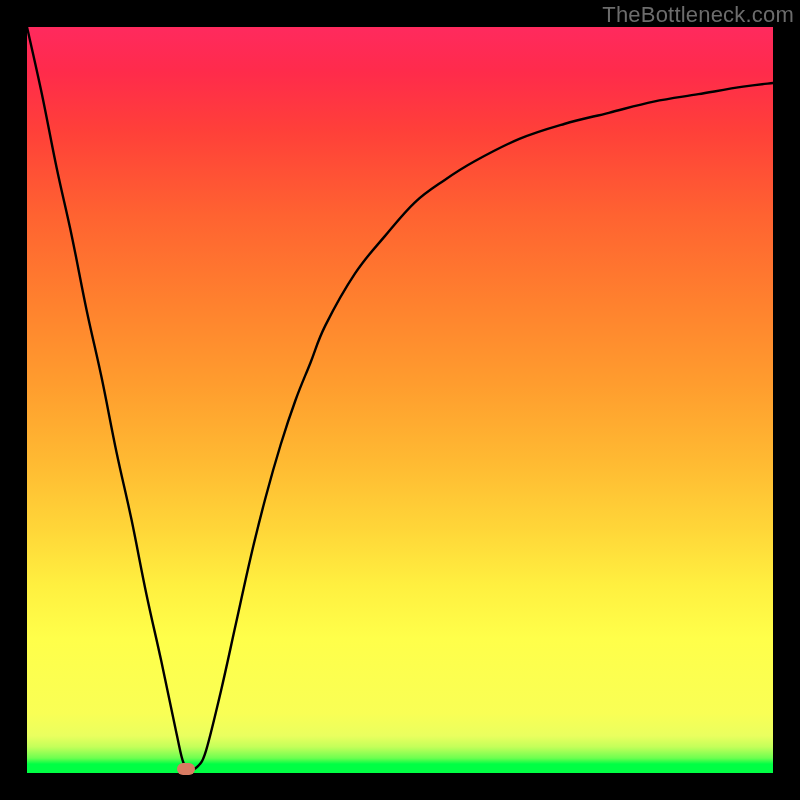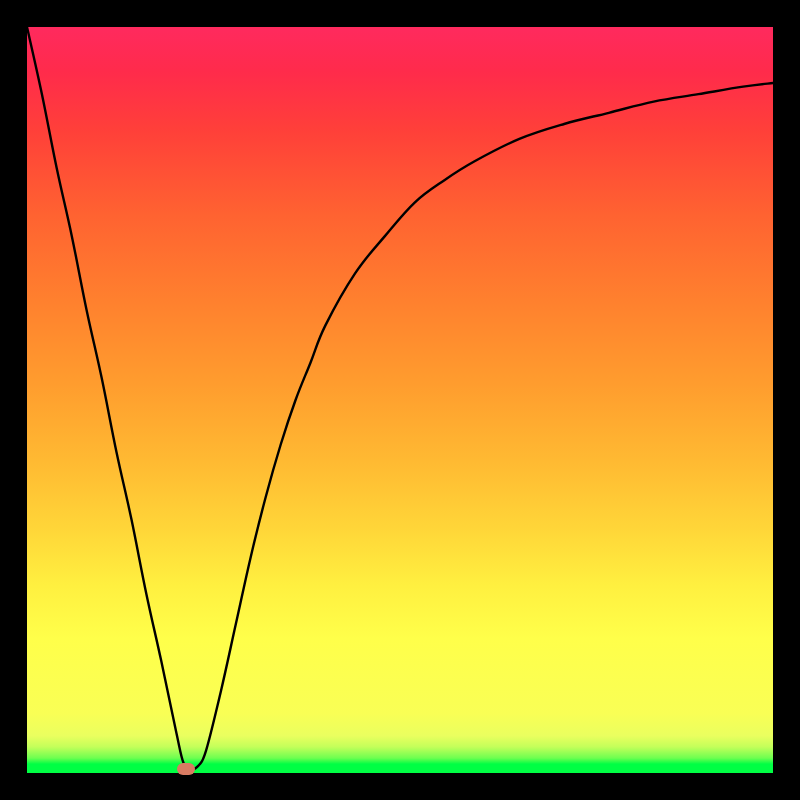--- a/index.html
+++ b/index.html
@@ -72,13 +72,14 @@
 </head>
 <body>
 
 <div class="frame">
   <div class="plot">
     <svg class="curve" viewBox="0 0 746 746" preserveAspectRatio="none">
       <path id="curve-path" fill="none" stroke="#000000" stroke-width="2.4" stroke-linecap="round" stroke-linejoin="round" d="M 0.00 0.00 C 2.69 12.09, 9.55 41.63, 14.92 67.14 C 20.29 92.65, 24.47 116.23, 29.84 141.74 C 35.21 167.25, 39.39 183.37, 44.76 208.88 C 50.13 234.39, 54.31 257.97, 59.68 283.48 C 65.05 308.99, 69.23 325.11, 74.60 350.62 C 79.97 376.13, 84.15 399.71, 89.52 425.22 C 94.89 450.73, 99.07 466.85, 104.44 492.36 C 109.81 517.87, 113.99 541.45, 119.36 566.96 C 124.73 592.47, 128.91 609.26, 134.28 634.10 C 139.65 658.94, 145.17 686.57, 149.20 704.97 C 153.23 723.37, 153.97 729.59, 156.66 736.30 C 159.35 743.02, 161.43 741.87, 164.12 742.27 C 166.81 742.67, 168.89 741.90, 171.58 738.54 C 174.27 735.18, 175.01 737.05, 179.04 723.62 C 183.07 710.19, 188.59 686.77, 193.96 663.94 C 199.33 641.11, 203.51 620.97, 208.88 596.80 C 214.25 572.63, 218.43 552.49, 223.80 529.66 C 229.17 506.83, 233.35 490.12, 238.72 469.98 C 244.09 449.84, 248.27 435.22, 253.64 417.76 C 259.01 400.30, 263.19 387.77, 268.56 373.00 C 273.93 358.23, 278.11 349.13, 283.48 335.70 C 288.85 322.27, 290.34 314.51, 298.40 298.40 C 306.46 282.29, 317.50 262.29, 328.24 246.18 C 338.98 230.07, 347.34 221.64, 358.08 208.88 C 368.82 196.12, 377.18 185.38, 387.92 175.31 C 398.66 165.24, 407.02 160.32, 417.76 152.93 C 428.50 145.54, 434.17 141.67, 447.60 134.28 C 461.03 126.89, 476.25 118.61, 492.36 111.90 C 508.47 105.19, 521.01 101.68, 537.12 96.98 C 553.23 92.28, 565.77 89.82, 581.88 85.79 C 597.99 81.76, 610.53 77.96, 626.64 74.60 C 642.75 71.24, 655.29 69.83, 671.40 67.14 C 687.51 64.45, 702.73 61.69, 716.16 59.68 C 729.59 57.67, 740.63 56.62, 746.00 55.95"></path>
     </svg>
     <div class="marker" id="min-marker" style="left: 158.898px; top: 741.524px; background: rgb(216, 123, 98);"></div>
   </div>
+  <div class="watermark">TheBottleneck.com</div>
 </div>
 
 </body></html>

